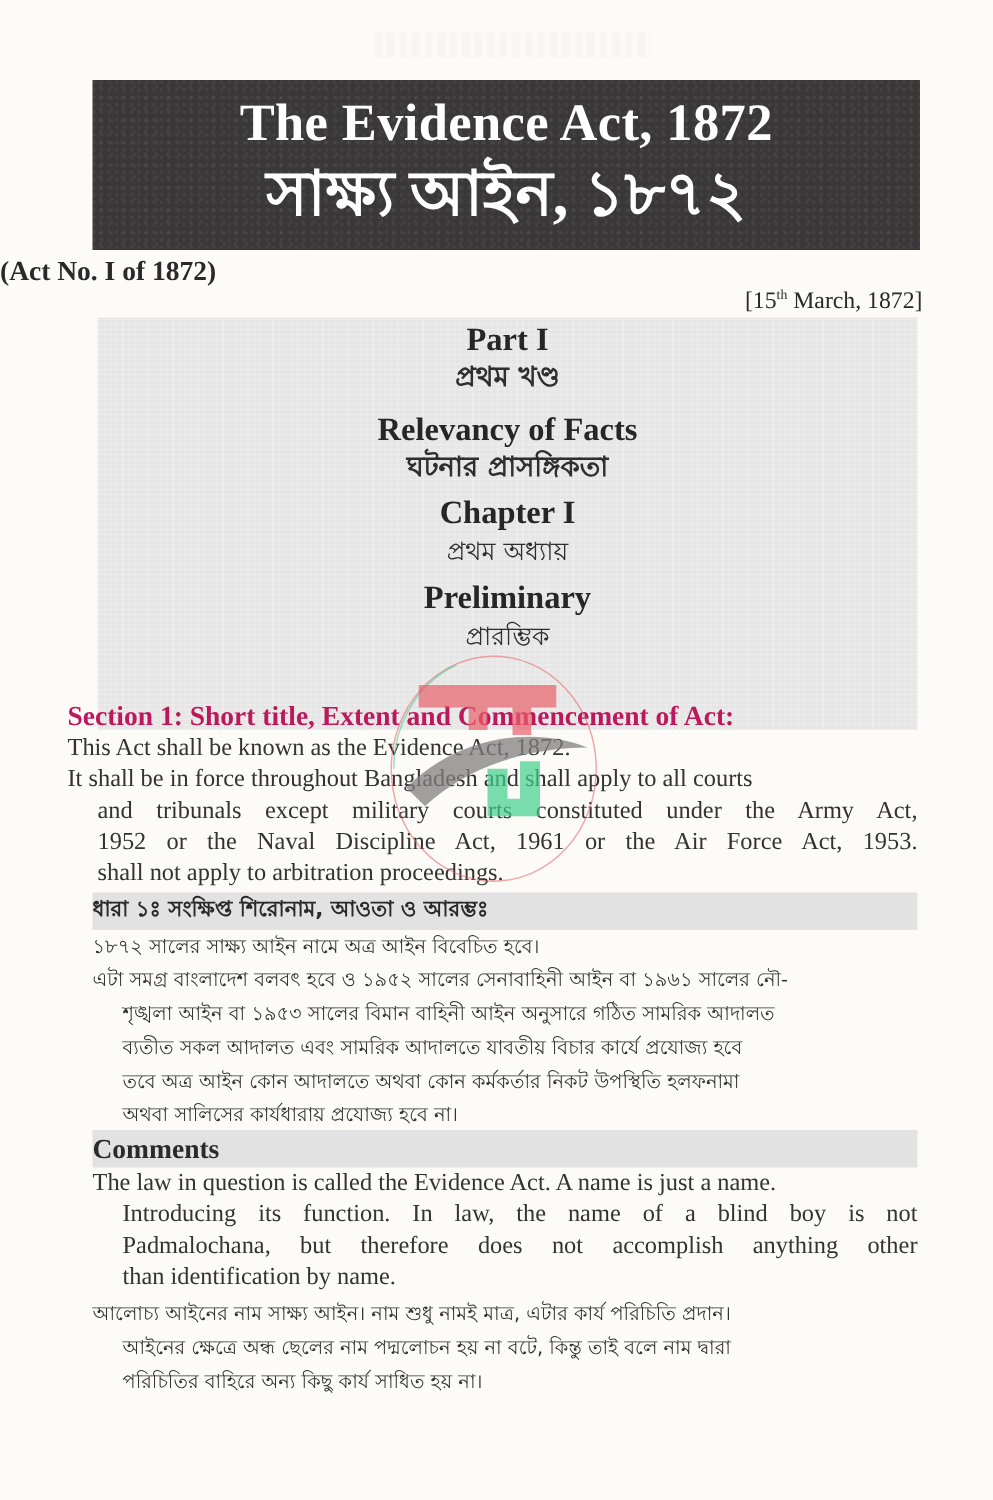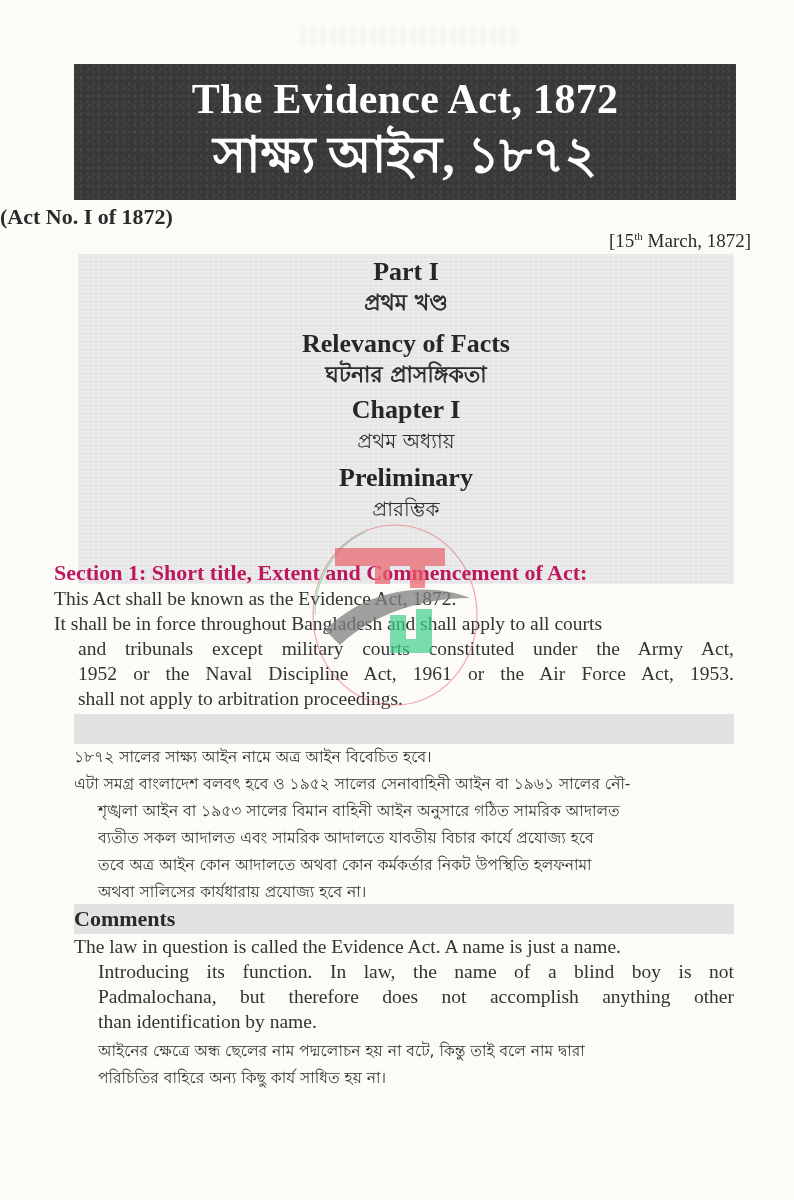--- a/index.html
+++ b/index.html
@@ -34,21 +34,21 @@
     .banner-bn {
       font-weight: bold; font-size: 50px; line-height: 66px;
       font-family: Liberation Serif, serif;
     }
 
     .act-no {
       position: absolute; left: 0; width: 794px; top: 204px; 
       font-weight: bold; font-size: 22px;
     }
     .date {
-      position: absolute; right: 43px; top: 230px; font-size: 19px;
+      position: absolute; right: 56px; top: 230px; font-size: 19px;
     }
     .date sup { font-size: 11px; }
 
     .gray-band {
       position: absolute; left: 78px; top: 254px; width: 656px; height: 330px;
       background: #e6e6e6;
       background-image: repeating-linear-gradient(0deg, rgba(255,255,255,.25) 0 1px, transparent 1px 4px),
                         repeating-linear-gradient(90deg, rgba(255,255,255,.18) 0 1px, transparent 1px 5px);
     }
     .heading-stack {
@@ -130,20 +130,21 @@
 
   <div class="para justify" style="top:586px;">
     <span class="first">This Act shall be known as the Evidence Act, 1872.</span>
     <span class="first">It shall be in force throughout Bangladesh and shall apply to all courts</span>
     <span class="indent">and tribunals except military courts constituted under the Army Act,</span>
     <span class="indent">1952 or the Naval Discipline Act, 1961 or the Air Force Act, 1953.</span>
     <span class="indent last">shall not apply to arbitration proceedings.</span>
   </div>
 
   <div class="bn-heading-band"></div>
+  <div class="bn-heading">ধারা ১ঃ সংক্ষিপ্ত শিরোনাম, আওতা ও আরম্ভঃ</div>
 
   <div class="bn-para" style="top:744px;">
     <span style="display:block">১৮৭২ সালের সাক্ষ্য আইন নামে অত্র আইন বিবেচিত হবে।</span>
     <span style="display:block">এটা সমগ্র বাংলাদেশ বলবৎ হবে ও ১৯৫২ সালের সেনাবাহিনী আইন বা ১৯৬১ সালের নৌ-</span>
     <span class="indent">শৃঙ্খলা আইন বা ১৯৫৩ সালের বিমান বাহিনী আইন অনুসারে গঠিত সামরিক আদালত</span>
     <span class="indent">ব্যতীত সকল আদালত এবং সামরিক আদালতে যাবতীয় বিচার কার্যে প্রযোজ্য হবে</span>
     <span class="indent">তবে অত্র আইন কোন আদালতে অথবা কোন কর্মকর্তার নিকট উপস্থিতি হলফনামা</span>
     <span class="indent">অথবা সালিসের কার্যধারায় প্রযোজ্য হবে না।</span>
   </div>
 
@@ -151,20 +152,21 @@
   <div class="comments-title">Comments</div>
 
   <div class="para justify" style="top:934px; left:74px; width:660px;">
     <span class="first">The law in question is called the Evidence Act. A name is just a name.</span>
     <span class="indent">Introducing its function. In law, the name of a blind boy is not</span>
     <span class="indent">Padmalochana, but therefore does not accomplish anything other</span>
     <span class="indent last">than identification by name.</span>
   </div>
 
   <div class="bn-para" style="top:1038px;">
+    <span style="display:block">আলোচ্য আইনের নাম সাক্ষ্য আইন। নাম শুধু নামই মাত্র, এটার কার্য পরিচিতি প্রদান।</span>
     <span class="indent">আইনের ক্ষেত্রে অন্ধ ছেলের নাম পদ্মলোচন হয় না বটে, কিন্তু তাই বলে নাম দ্বারা</span>
     <span class="indent">পরিচিতির বাহিরে অন্য কিছু কার্য সাধিত হয় না।</span>
   </div>
 
   <svg class="watermark" viewBox="0 0 180 190">
     <ellipse cx="90" cy="95" rx="82" ry="90" fill="none" stroke="#e8606a" stroke-width="1.2" opacity=".55"></ellipse>
     <path d="M10 95 A82 90 0 0 1 60 12" fill="none" stroke="#3fd08a" stroke-width="1.2" opacity=".55"></path>
     <path d="M30 28 h110 v18 h-20 v22 h-15 v-22 h-20 v18 h-15 v-18 h-40 z" fill="#e8606a" opacity=".7"></path>
     <path d="M20 110 C60 70, 120 60, 165 78 C120 78, 70 92, 35 125 z" fill="#808080" opacity=".75"></path>
     <path d="M85 95 h16 v24 h10 v-30 h16 v44 h-42 z" fill="#3fd08a" opacity=".7"></path>

